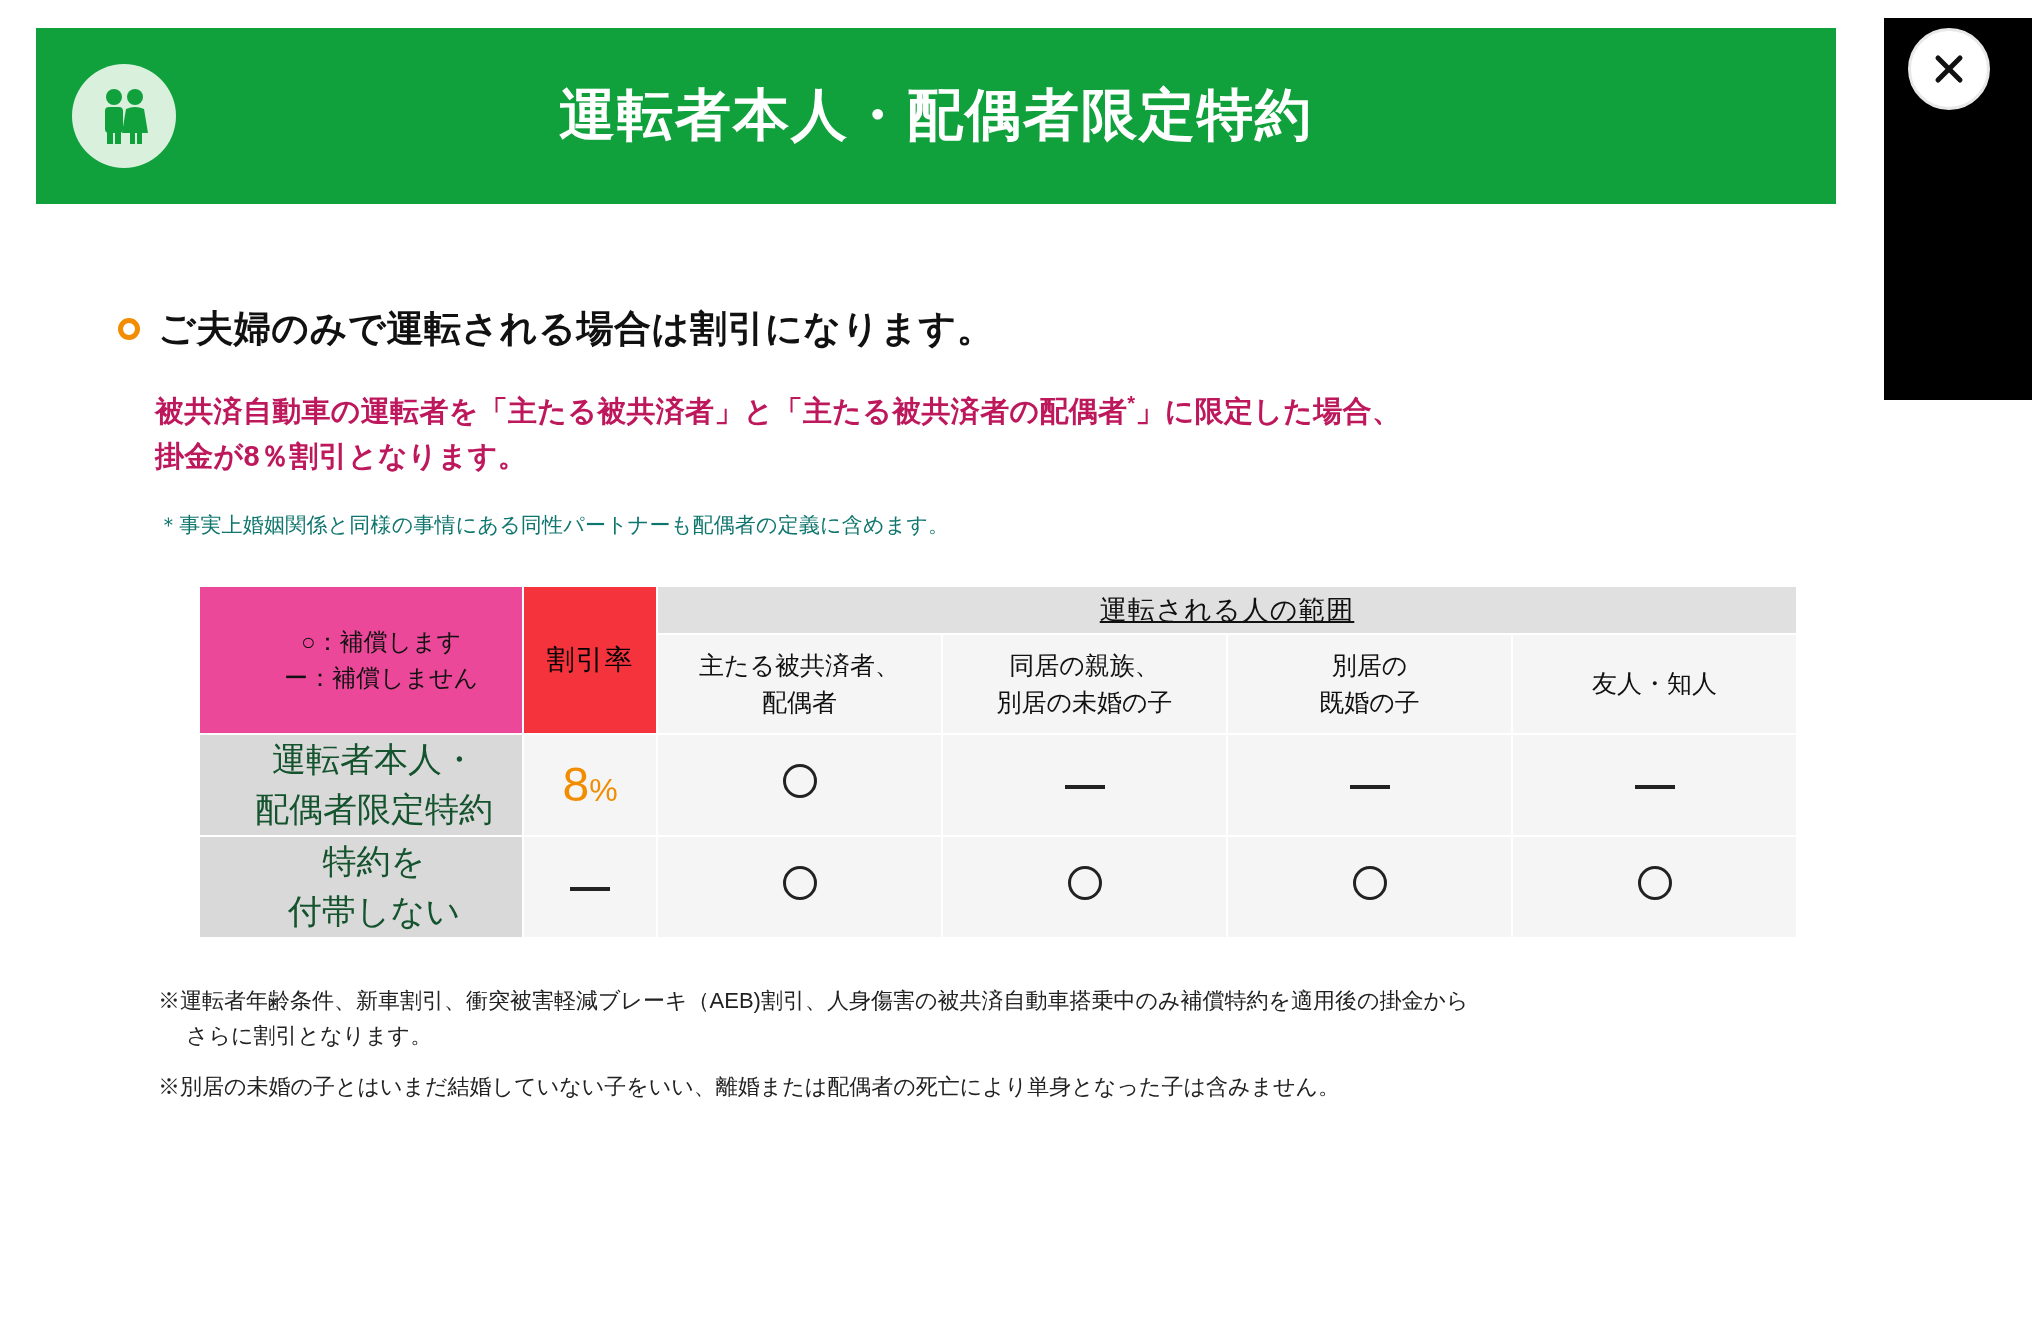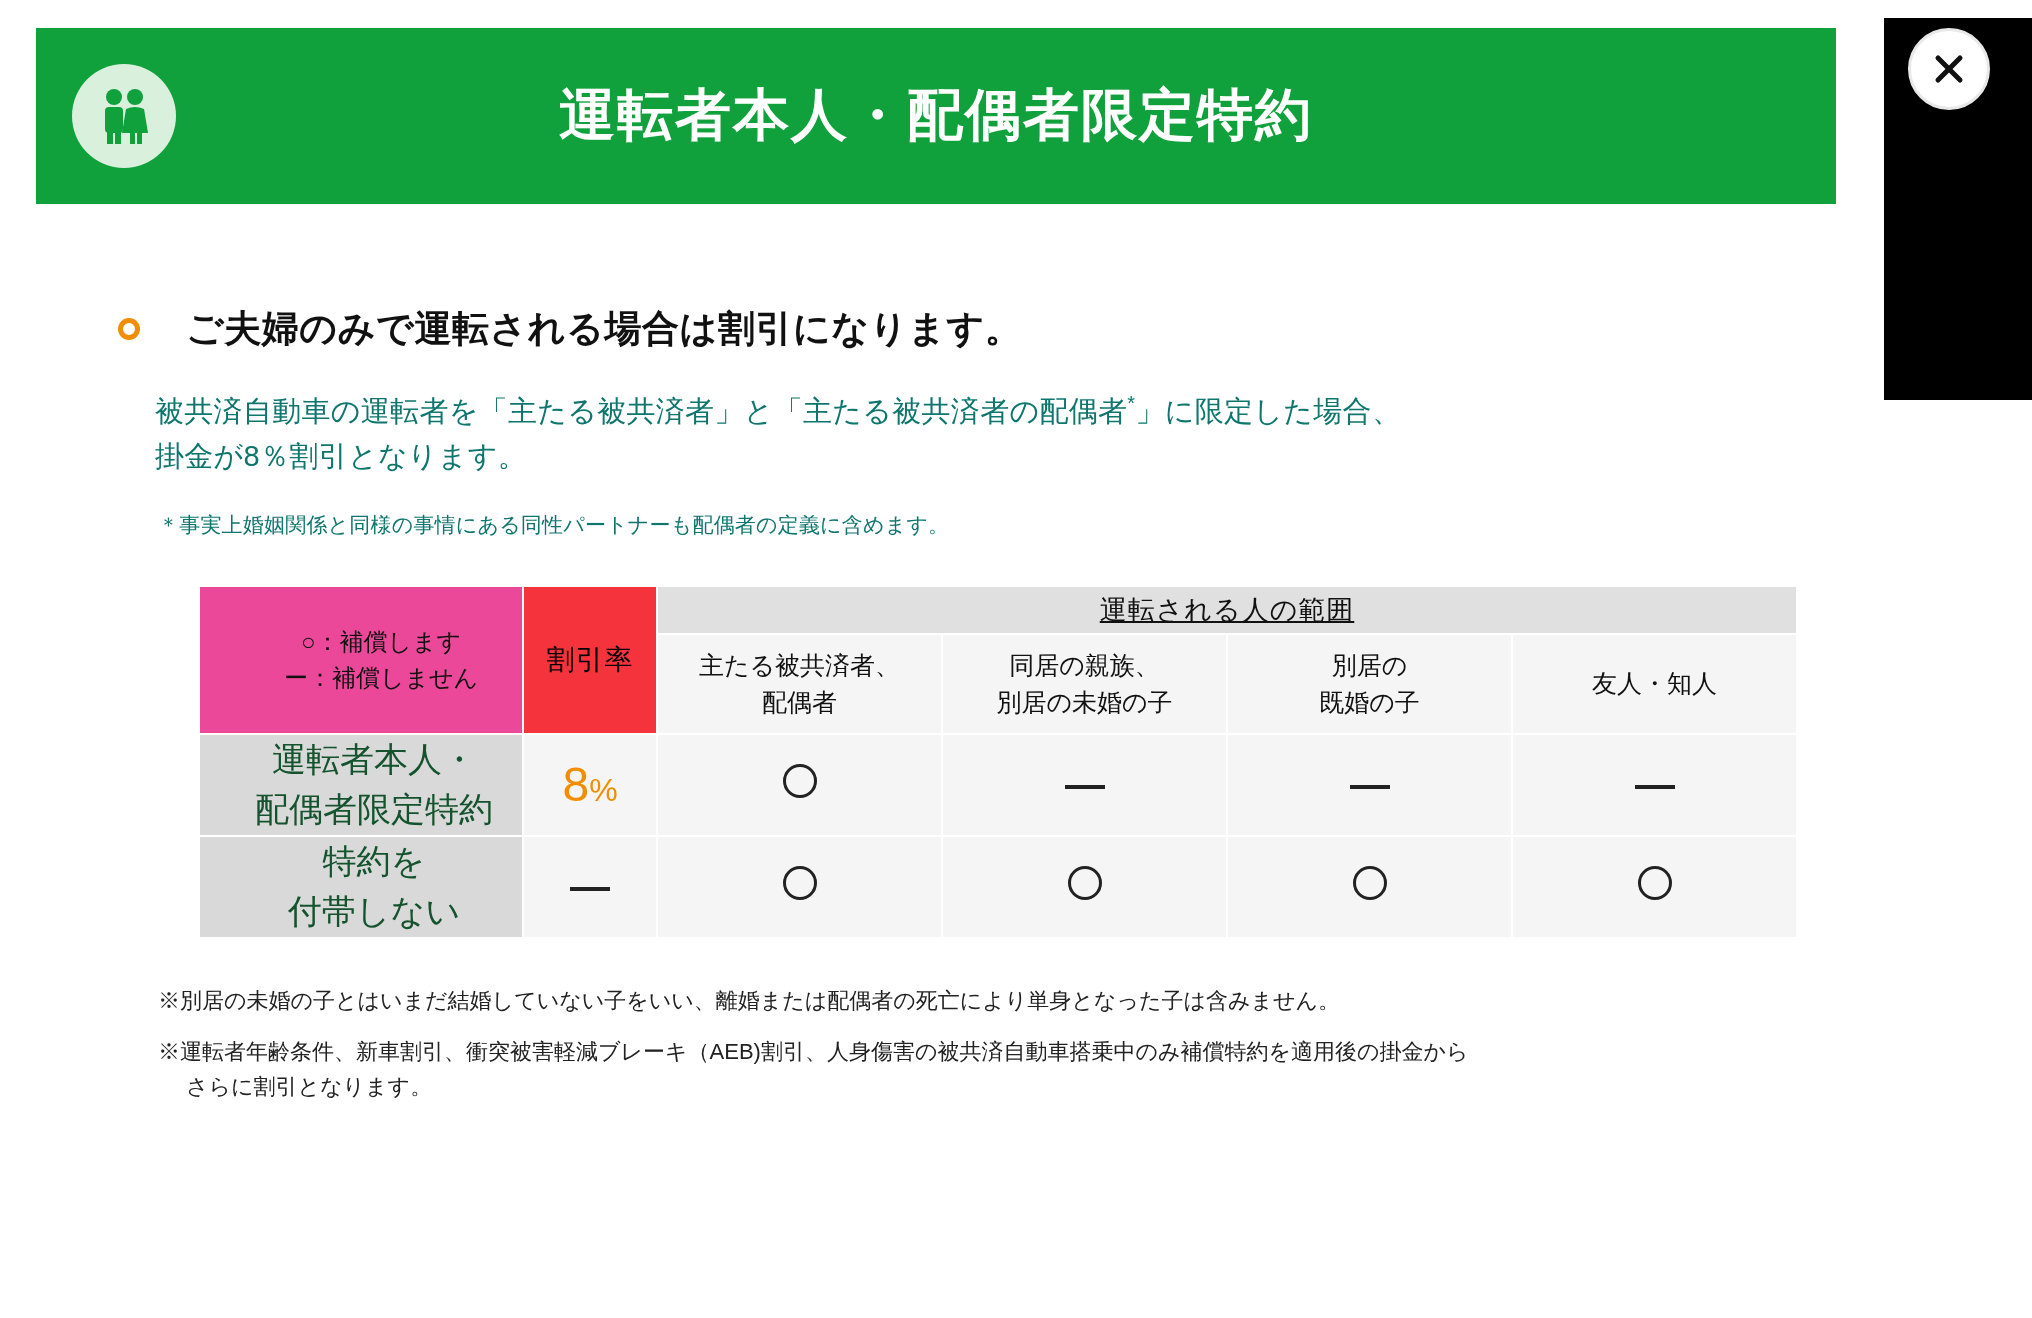--- a/index.html
+++ b/index.html
@@ -93,21 +93,20 @@
     left: 0;
     top: 186px;
     width: 2032px;
   }
 
   .headline-row {
     display: flex;
     align-items: center;
     margin-left: 118px;
     margin-top: 100px;
-    gap: 28px;
   }
   .headline-bullet {
     width: 22px;
     height: 22px;
     border-radius: 50%;
     border: 5px solid #f28c00;
     box-sizing: border-box;
     margin-right: 18px;
     flex: 0 0 auto;
   }
@@ -116,22 +115,23 @@
     font-weight: bold;
     color: #111111;
     letter-spacing: 0.5px;
   }
 
   .para {
     margin-left: 155px;
     margin-top: 34px;
     font-size: 29px;
     line-height: 1.55;
-    color: #0f766e;
+    color: #be185d;
     letter-spacing: 0.3px;
+    font-weight: bold;
   }
   .para .sup {
     font-size: 20px;
     vertical-align: super;
   }
 
   .note-small {
     margin-left: 158px;
     margin-top: 32px;
     font-size: 21px;
@@ -336,21 +336,21 @@
           <td class="cell"><span class="circle-mark"></span></td>
           <td class="cell"><span class="circle-mark"></span></td>
           <td class="cell"><span class="circle-mark"></span></td>
           <td class="cell"><span class="circle-mark"></span></td>
         </tr>
       </tbody>
         </table>
     </div>
 
     <div class="footnotes">
-      <p>※別居の未婚の子とはいまだ結婚していない子をいい、離婚または配偶者の死亡により単身となった子は含みません。</p>
       <p>
         <span>※運転者年齢条件、新車割引、衝突被害軽減ブレーキ（AEB)割引、人身傷害の被共済自動車搭乗中のみ補償特約を適用後の掛金から</span>
         <span class="cont">さらに割引となります。</span>
       </p>
+      <p>※別居の未婚の子とはいまだ結婚していない子をいい、離婚または配偶者の死亡により単身となった子は含みません。</p>
     </div>
 
   </div>
 </div>
 
 </body></html>

